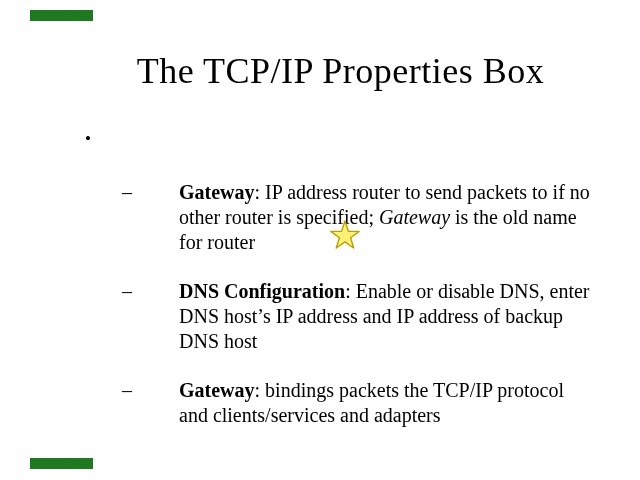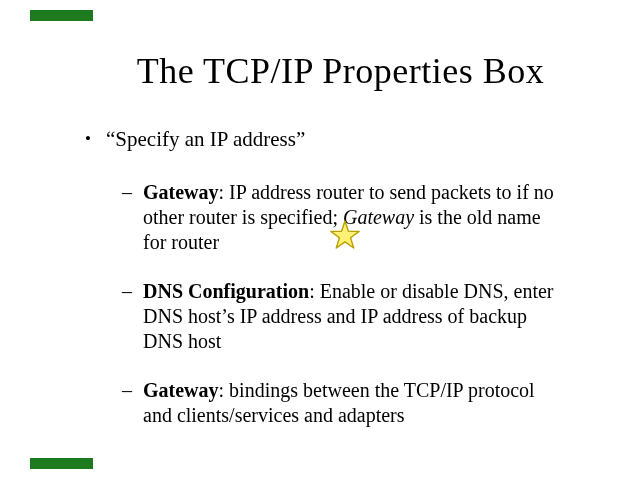--- a/index.html
+++ b/index.html
@@ -54,20 +54,21 @@
   }
   .sub-item.first { margin-top: 28px; }
   .sub-item.later { margin-top: 24px; }
   .dash {
     flex: none;
     width: 21px;
   }
   .sub-text {
     width: 470px;
     white-space: pre-wrap;
+    margin-left: 36px;
   }
   .sub-text b { font-weight: bold; }
   .sub-text i { font-style: italic; }
   .star {
     position: absolute;
     left: 328px;
     top: 220px;
     width: 34px;
     height: 32px;
   }
@@ -76,40 +77,39 @@
 <body>
 
 <div class="slide">
 
   <div class="bar bar-top"></div>
 
   <h1 class="title">The TCP/IP Properties Box</h1>
 
   <div class="bullet-line">
     <span class="bullet-marker">•</span>
-    <span class="bullet-text">“Specify an IP address”</span>
   </div>
 
   <div class="sub-item first">
     <span class="dash">–</span>
     <div class="sub-text"><b>Gateway</b><span>: IP address router to send packets to if no
 other router is specified; </span><i>Gateway</i><span> is the old name
 for router</span></div>
   </div>
 
   <div class="sub-item later">
     <span class="dash">–</span>
     <div class="sub-text"><b>DNS Configuration</b><span>: Enable or disable DNS, enter
 DNS host’s IP address and IP address of backup
 DNS host</span></div>
   </div>
 
   <div class="sub-item later">
     <span class="dash">–</span>
-    <div class="sub-text"><b>Gateway</b><span>: bindings between the TCP/IP protocol
+    <div class="sub-text"><b>Gateway</b><span>: bindings packets the TCP/IP protocol
 and clients/services and adapters</span></div>
   </div>
 
   <svg class="star" viewBox="0 0 30 30" aria-hidden="true">
     <polygon points="15,1 18.2,10.5 28.3,10.7 20.2,16.7 23.2,26.3 15,20.5 6.8,26.3 9.8,16.7 1.7,10.7 11.8,10.5" fill="#fff176" stroke="#b8a000" stroke-width="1.3" stroke-linejoin="round"></polygon>
   </svg>
 
   <div class="bar bar-bottom"></div>
 
 </div>

